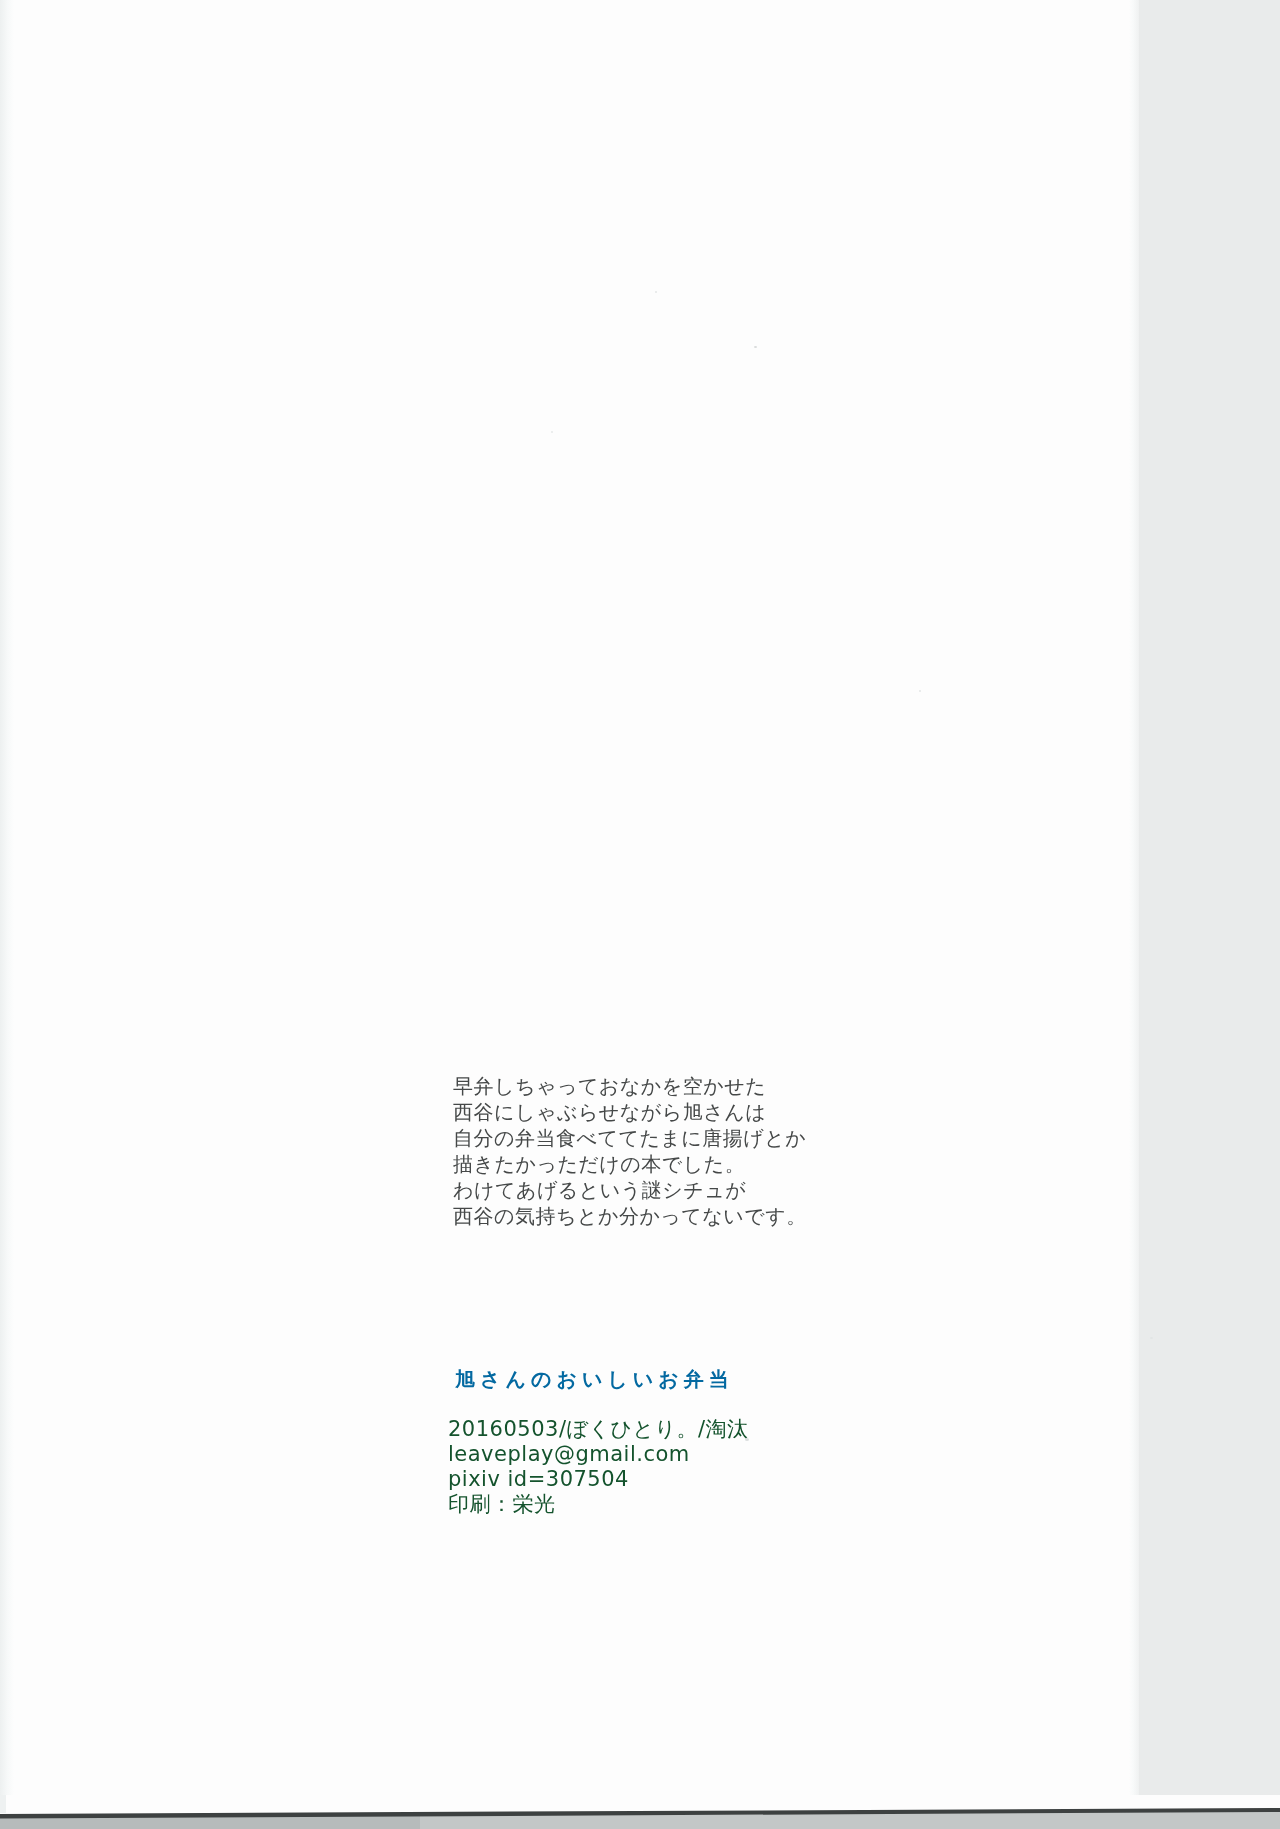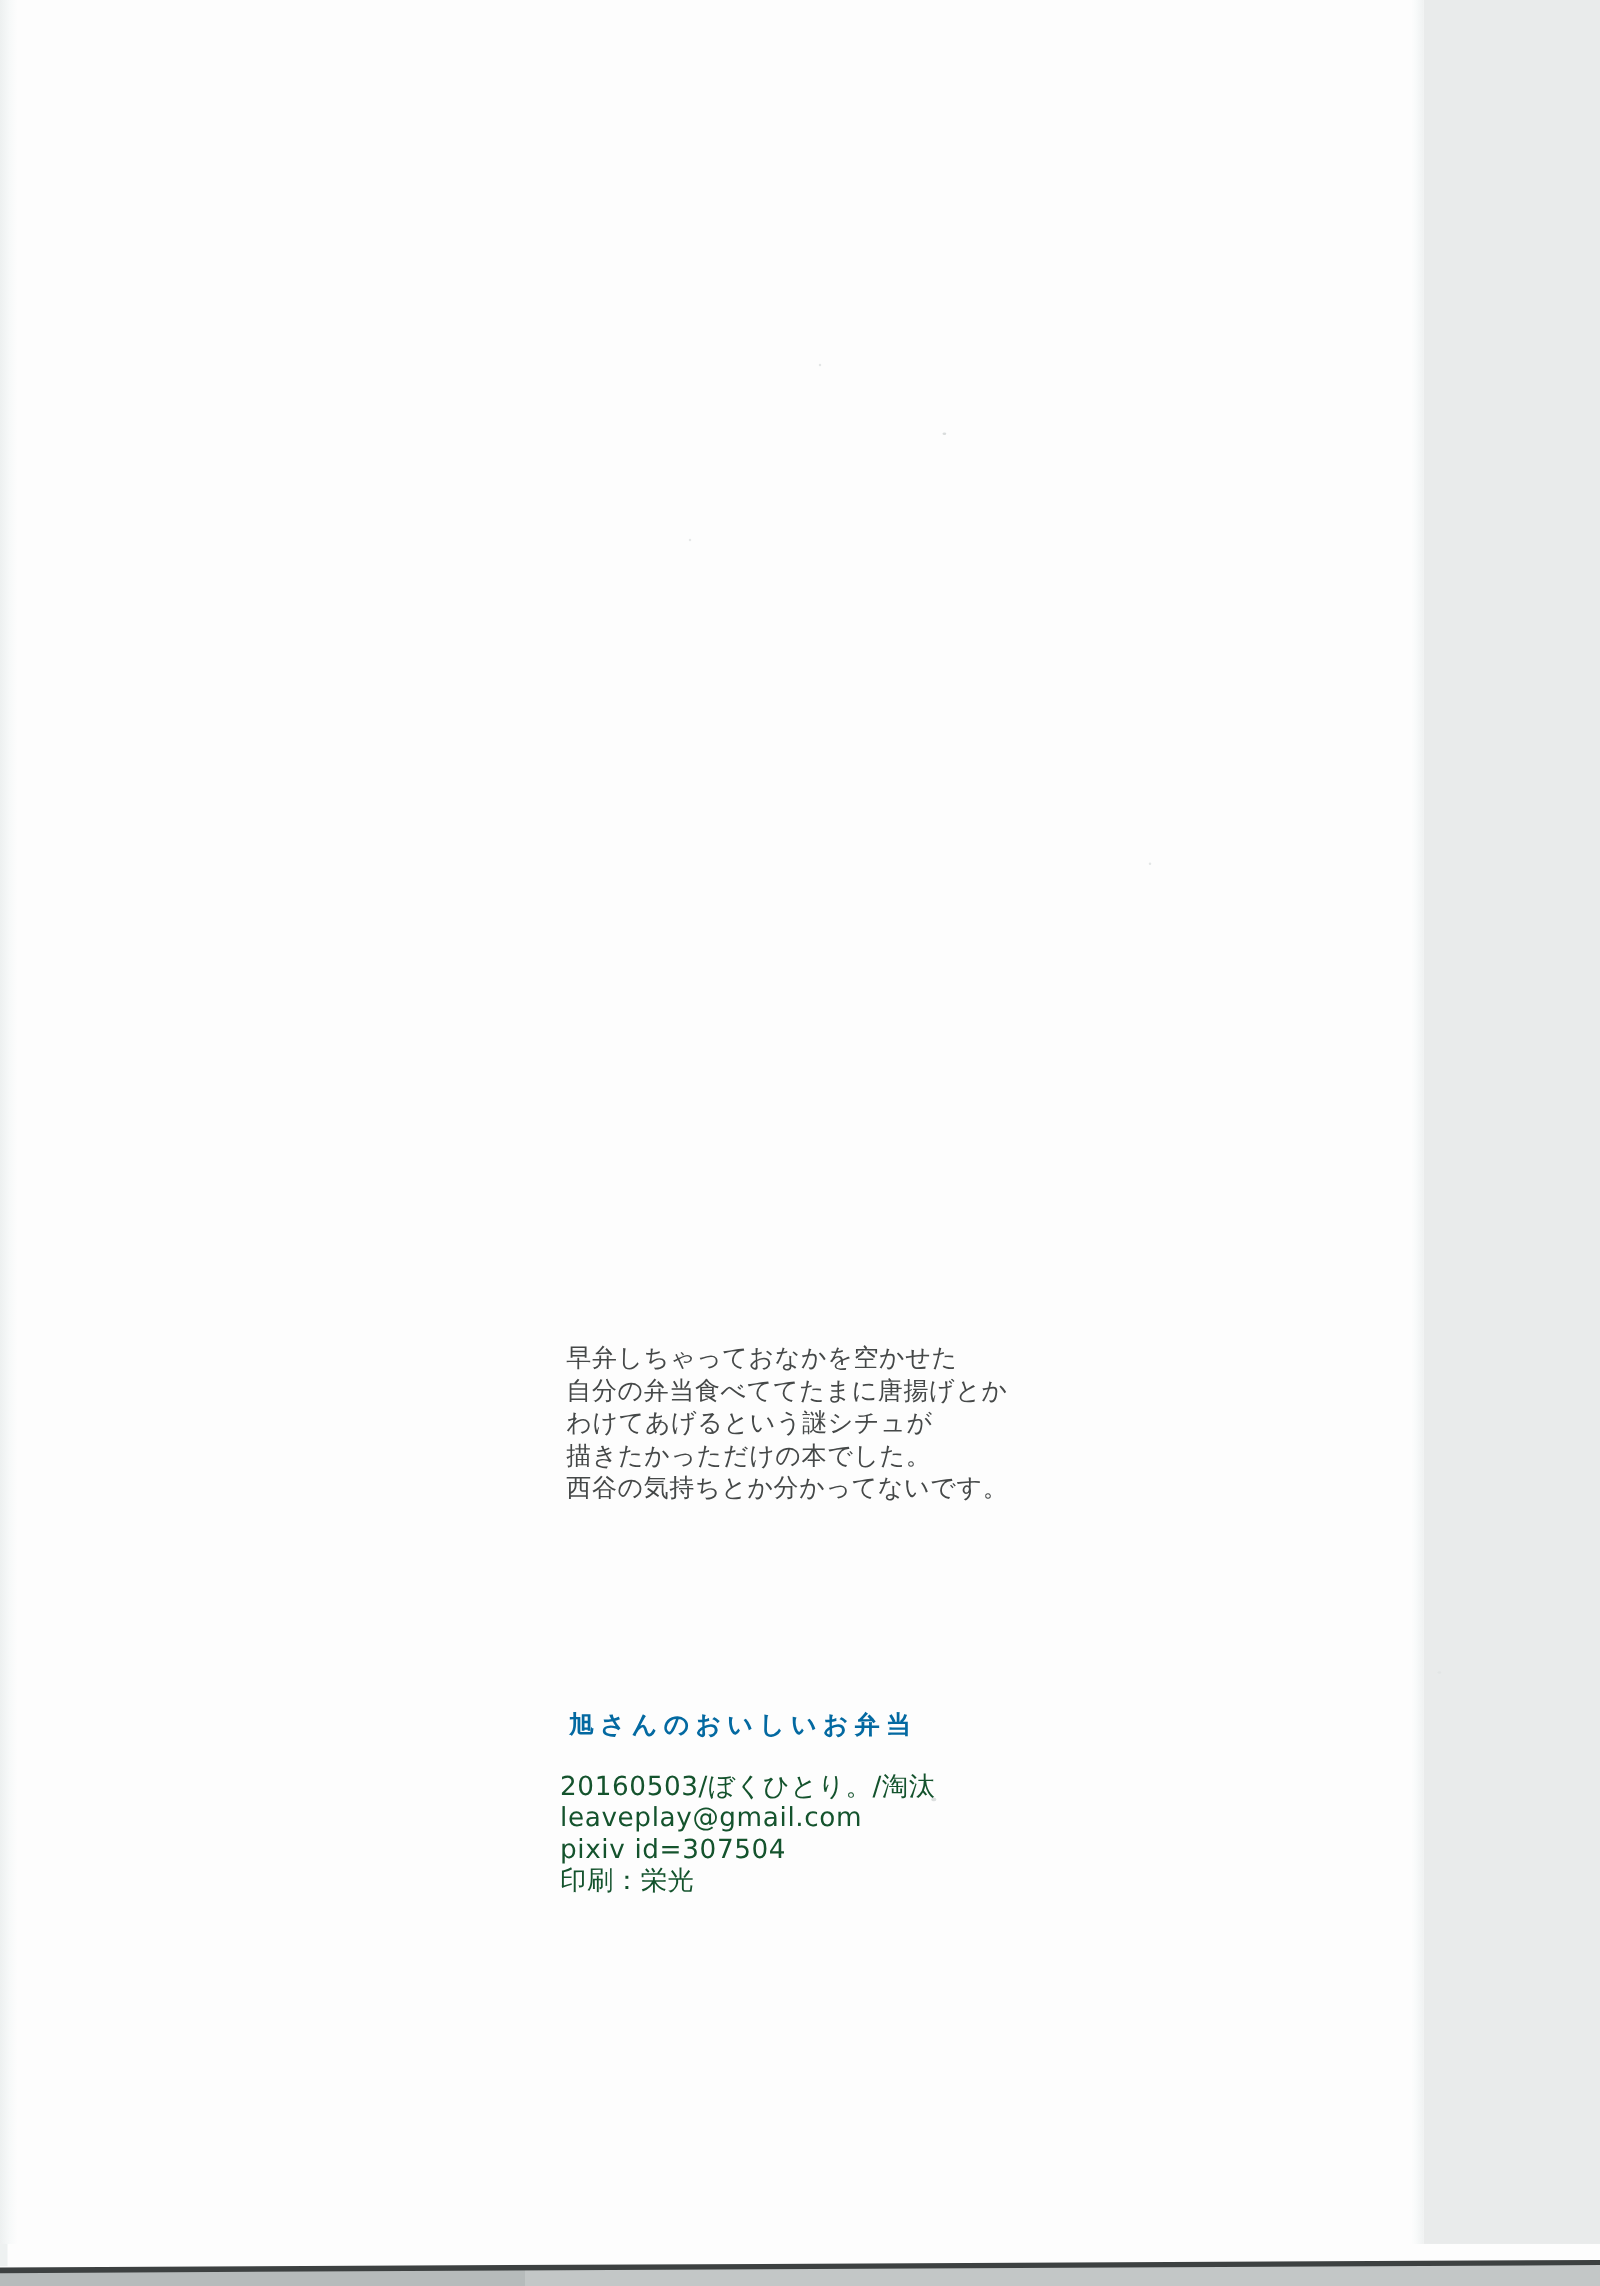--- a/index.html
+++ b/index.html
@@ -90,23 +90,24 @@
 
   <div class="speck s1"></div>
   <div class="speck s2"></div>
   <div class="speck s3"></div>
   <div class="speck s4"></div>
   <div class="speck s5"></div>
   <div class="speck s6"></div>
 
   <div class="afterword">
     <div>早弁しちゃっておなかを空かせた</div>
+    <div>西谷にしゃぶらせながら旭さんは</div>
     <div>自分の弁当食べててたまに唐揚げとか</div>
+    <div>描きたかっただけの本でした。</div>
     <div>わけてあげるという謎シチュが</div>
-    <div>描きたかっただけの本でした。</div>
     <div>西谷の気持ちとか分かってないです。</div>
   </div>
 
   <div class="book-title">旭さんのおいしいお弁当</div>
 
   <div class="colophon">
     <div>20160503/ぼくひとり。/淘汰</div>
     <div>leaveplay@gmail.com</div>
     <div>pixiv id=307504</div>
     <div>印刷：栄光</div>

